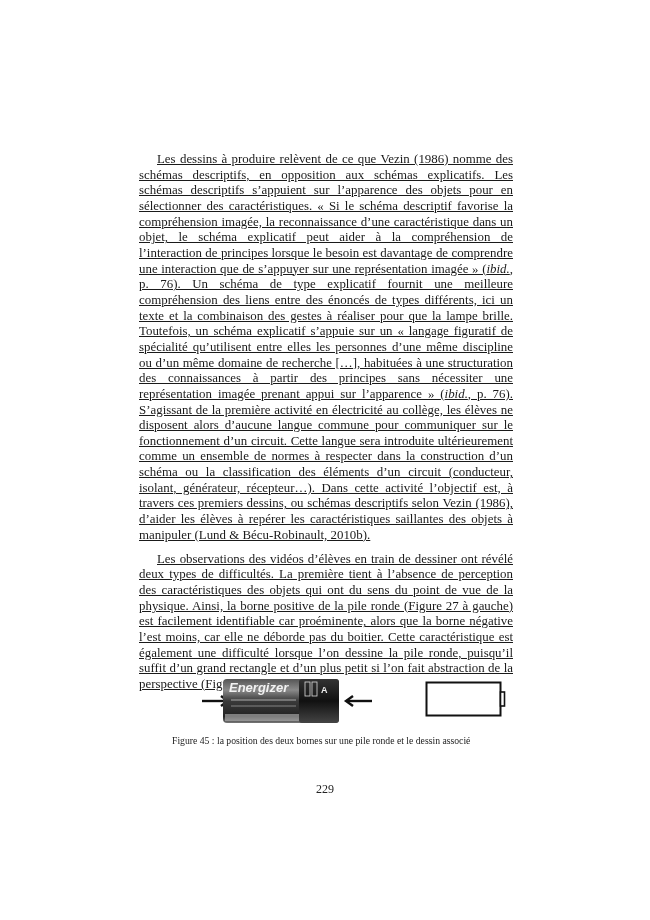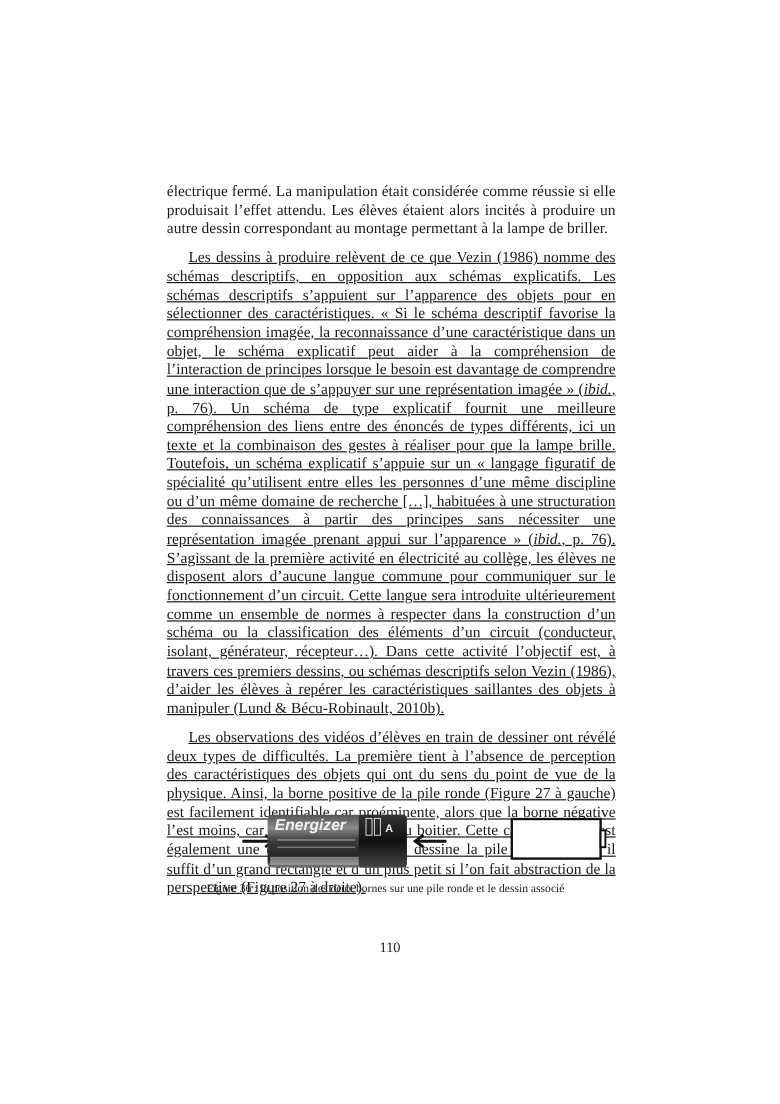--- a/index.html
+++ b/index.html
@@ -86,23 +86,20 @@
       font-size: 12px;
       color: #222;
     }
   </style>
 </head>
 <body>
 
 <div class="page">
 
   <div class="text-block">
-    <p class="para">
-      <span>électrique fermé. La manipulation était considérée comme réussie si elle produisait l’effet attendu. Les élèves étaient alors incités à produire un autre dessin correspondant au montage permettant à la lampe de briller.</span>
-    </p>
     <p class="para indent">
       <span>Les dessins à produire relèvent de ce que Vezin (1986) nomme des schémas descriptifs, en opposition aux schémas explicatifs. Les schémas descriptifs s’appuient sur l’apparence des objets pour en sélectionner des caractéristiques. « Si le schéma descriptif favorise la compréhension imagée, la reconnaissance d’une caractéristique dans un objet, le schéma explicatif peut aider à la compréhension de l’interaction de principes lorsque le besoin est davantage de comprendre une interaction que de s’appuyer sur une représentation imagée » (</span><em>ibid.</em><span>, p. 76). Un schéma de type explicatif fournit une meilleure compréhension des liens entre des énoncés de types différents, ici un texte et la combinaison des gestes à réaliser pour que la lampe brille. Toutefois, un schéma explicatif s’appuie sur un « langage figuratif de spécialité qu’utilisent entre elles les personnes d’une même discipline ou d’un même domaine de recherche […], habituées à une structuration des connaissances à partir des principes sans nécessiter une représentation imagée prenant appui sur l’apparence » (</span><em>ibid.</em><span>, p. 76). S’agissant de la première activité en électricité au collège, les élèves ne disposent alors d’aucune langue commune pour communiquer sur le fonctionnement d’un circuit. Cette langue sera introduite ultérieurement comme un ensemble de normes à respecter dans la construction d’un schéma ou la classification des éléments d’un circuit (conducteur, isolant, générateur, récepteur…). Dans cette activité l’objectif est, à travers ces premiers dessins, ou schémas descriptifs selon Vezin (1986), d’aider les élèves à repérer les caractéristiques saillantes des objets à manipuler (Lund &amp; Bécu-Robinault, 2010b).</span>
     </p>
     <p class="para indent">
       <span>Les observations des vidéos d’élèves en train de dessiner ont révélé deux types de difficultés. La première tient à l’absence de perception des caractéristiques des objets qui ont du sens du point de vue de la physique. Ainsi, la borne positive de la pile ronde (Figure 27 à gauche) est facilement identifiable car proéminente, alors que la borne négative l’est moins, car elle ne déborde pas du boitier. Cette caractéristique est également une difficulté lorsque l’on dessine la pile ronde, puisqu’il suffit d’un grand rectangle et d’un plus petit si l’on fait abstraction de la perspective (Figure 27 à droite).</span>
     </p>
   </div>
 
   <div class="figure">
     <svg class="arrow arrow-left" viewBox="0 0 30 14">
@@ -140,16 +137,16 @@
       <line x1="4" y1="7" x2="29" y2="7" stroke="#111" stroke-width="2.4"></line>
       <polyline points="10,2 3,7 10,12" fill="none" stroke="#111" stroke-width="2.4"></polyline>
     </svg>
   </div>
 
   <svg class="battery-drawing" viewBox="0 0 82 36">
     <rect x="1.5" y="1.5" width="74" height="33" fill="#fff" stroke="#111" stroke-width="2"></rect>
     <rect x="75.5" y="11" width="4" height="14" fill="#fff" stroke="#111" stroke-width="1.6"></rect>
   </svg>
 
-  <div class="caption">Figure 36 : la position des deux bornes sur une pile ronde et le dessin associé</div>
+  <div class="caption">Figure 45 : la position des deux bornes sur une pile ronde et le dessin associé</div>
 
-  <div class="page-number">110</div>
+  <div class="page-number">229</div>
 </div>
 
 </body></html>

